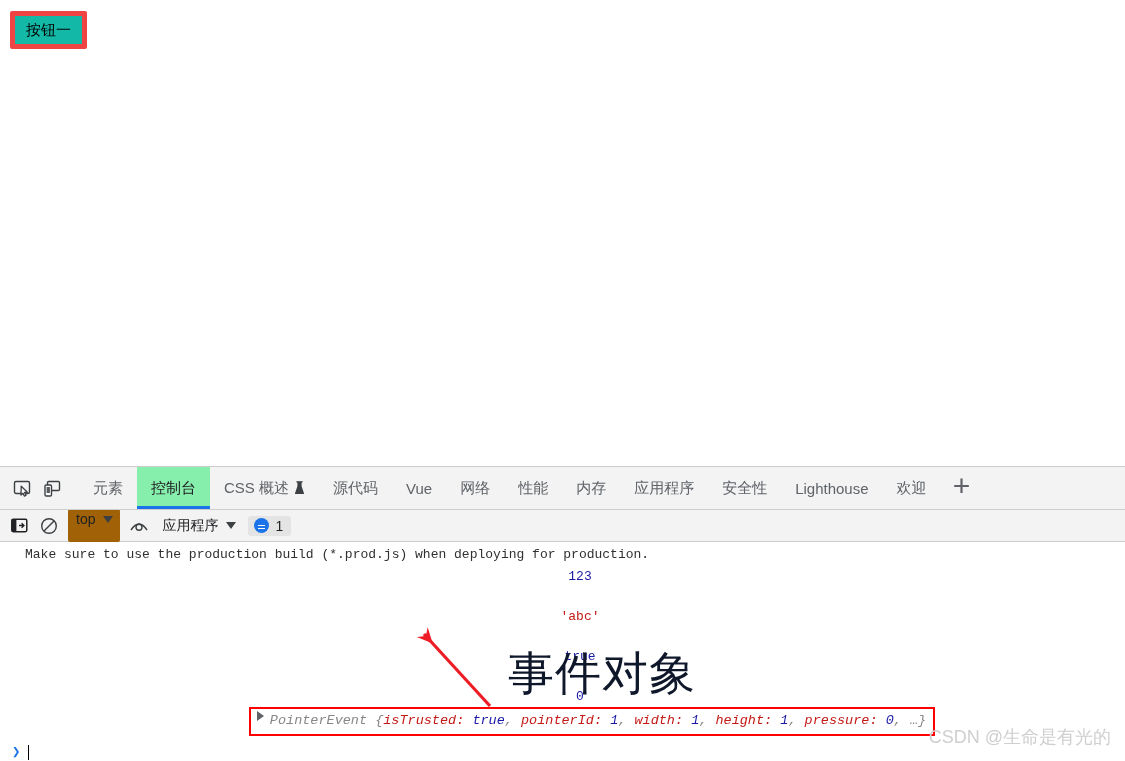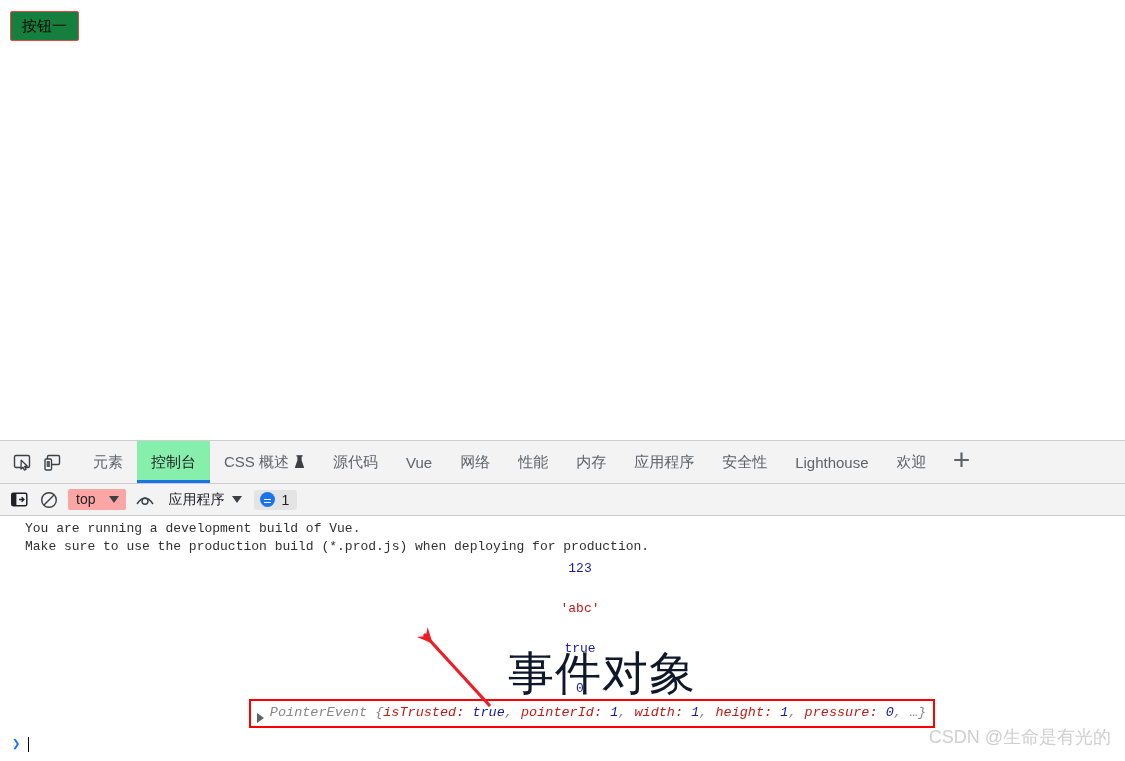--- a/index.html
+++ b/index.html
@@ -28,31 +28,31 @@
   }
   #page-button {
     position: absolute;
     left: 10px;
     top: 11px;
     padding: 4px 11px 5px 11px;
     font-family: "Liberation Sans", sans-serif;
     font-size: 15px;
     line-height: 19px;
     color: #000000;
-    background: #15803d;
-    border: 1px solid #ef4444;
+    background: #14b8a6;
+    border: 5px solid #ef4444;
     border-radius: 2px;
     cursor: default;
   }
 
   
   #devtools {
     position: absolute;
     left: 0;
-    top: 440px;
+    top: 466px;
     width: 1125px;
     height: 290px;
     background: #ffffff;
     border-top: 1px solid #cdcdcd;
     box-sizing: border-box;
   }
 
   
   #tabbar {
     position: relative;
@@ -130,24 +130,24 @@
     width: 22px;
     height: 22px;
     display: flex;
     align-items: center;
     justify-content: center;
     cursor: default;
   }
   #context-select {
     display: flex;
     align-items: center;
-    gap: 14px;
-    background: #fca5a5;
+    gap: 8px;
+    background: #a16207;
     border-radius: 2px;
-    padding: 2px 7px 3px 8px;
+    padding: 2px 7px 15px 8px;
     font-size: 14px;
     color: #202124;
     cursor: default;
   }
   .caret {
     width: 0; height: 0;
     border-left: 5px solid transparent;
     border-right: 5px solid transparent;
     border-top: 7px solid #3c4043;
   }
@@ -224,21 +224,21 @@
     white-space: pre;
     display: flex;
     align-items: center;
     flex-direction: column;
   }
   .tok-num { color: #1a1aa6; }
   .tok-str { color: #c41a16; }
   .tok-bool { color: #1a1aa6; }
   #event-box {
     display: inline-flex;
-    align-items: flex-end;
+    align-items: flex-start;
     gap: 6px;
     margin-left: 24px;
     border: 2px solid #ff0000;
     padding: 2px 7px 3px 6px;
     box-sizing: border-box;
   }
   .disclosure {
     width: 0; height: 0;
     border-top: 5px solid transparent;
     border-bottom: 5px solid transparent;
@@ -419,21 +419,20 @@
     </div>
 
     <div id="msg-badge">
       <span class="bubble"></span>
       <span>1</span>
     </div>
   </div>
 
   <div id="console-body">
 
-    <div class="log-row">You are running a development build of Vue.</div>
     <div class="log-row">Make sure to use the production build (*.prod.js) when deploying for production.</div>
 
     <div id="values-row">
       <span class="tok-num">123</span><span> </span><span class="tok-str">'abc'</span><span> </span><span class="tok-bool">true</span><span> </span><span class="tok-num">0</span>
 
       <span id="event-box">
         <span class="disclosure"></span>
         <span class="evt-text"><span class="evt-name">PointerEvent</span><span class="evt-brace"> {</span><span class="evt-key">isTrusted:</span><span class="evt-brace"> </span><span class="evt-val">true</span><span class="evt-brace">, </span><span class="evt-key">pointerId:</span><span class="evt-brace"> </span><span class="evt-val">1</span><span class="evt-brace">, </span><span class="evt-key">width:</span><span class="evt-brace"> </span><span class="evt-val">1</span><span class="evt-brace">, </span><span class="evt-key">height:</span><span class="evt-brace"> </span><span class="evt-val">1</span><span class="evt-brace">, </span><span class="evt-key">pressure:</span><span class="evt-brace"> </span><span class="evt-val">0</span><span class="evt-brace">, </span><span class="evt-brace">…}</span></span>
       </span>
     </div>

